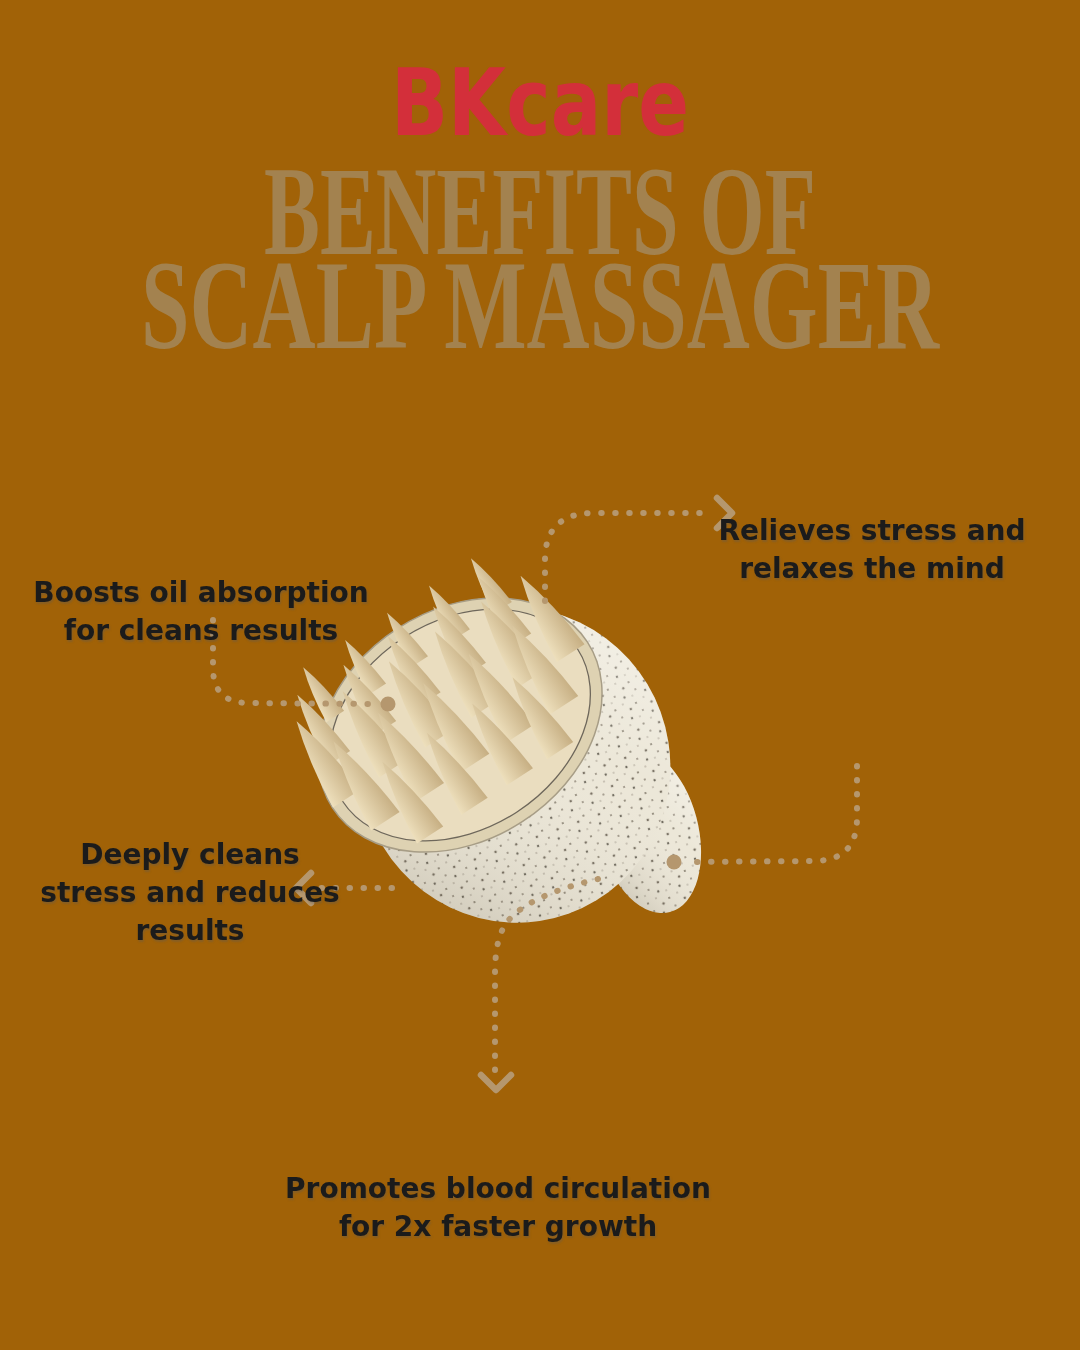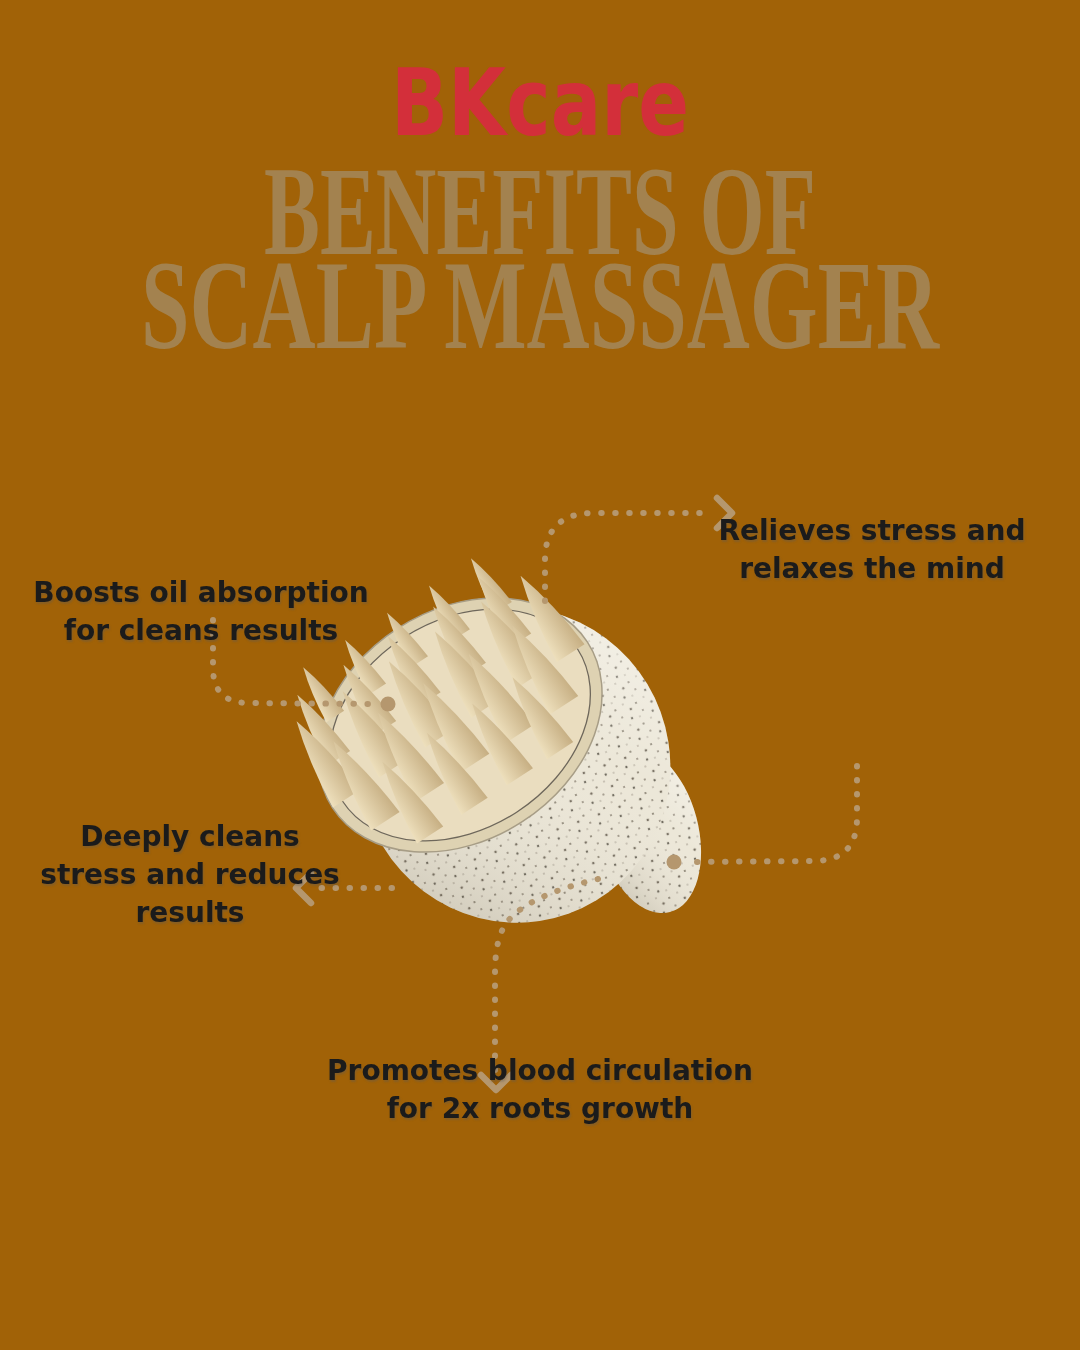--- a/index.html
+++ b/index.html
@@ -9,22 +9,22 @@
   }
   .callout{
     position:absolute;transform:translateX(-50%);
     text-align:center;font-weight:700;font-size:28px;line-height:38px;
     color:#1b1b1b;white-space:nowrap;
     text-shadow:1px 2px 2px rgba(90,90,90,.35);
   }
   .co-oil{left:201px;top:536px;margin-top:38px;}
   .co-stress{left:872px;top:512px;}
   .co-hairfall{left:862px;top:684px;}
-  .co-clean{left:190px;top:818px;}
-  .co-circulation{left:498px;top:1052px;margin-left:42px;}
+  .co-clean{left:190px;top:836px;}
+  .co-circulation{left:498px;top:1170px;}
   svg{display:block;overflow:visible;}
   .logo-svg{position:absolute;left:0;top:55px;}
   .title-svg{position:absolute;left:0;top:158px;}
   .product-svg{position:absolute;left:330px;top:575px;}
   .connector-svg{position:absolute;left:0;top:0;}
   .dotline{fill:none;stroke-width:6;stroke-linecap:round;stroke-dasharray:0.5 13.5;}
   .arrowhead{fill:none;stroke-width:6.5;stroke-linecap:round;stroke-linejoin:round;}
 </style>
 </head>
 <body>
@@ -147,16 +147,16 @@
 
 
   <div class="callout co-clean">
     <div>Deeply cleans</div>
     <div>stress and reduces</div>
     <div>results</div>
   </div>
 
   <div class="callout co-circulation">
     <div>Promotes blood circulation</div>
-    <div>for 2x roots growth</div>
+    <div>for 2x faster growth</div>
   </div>
 
 </div>
 
 </body></html>

